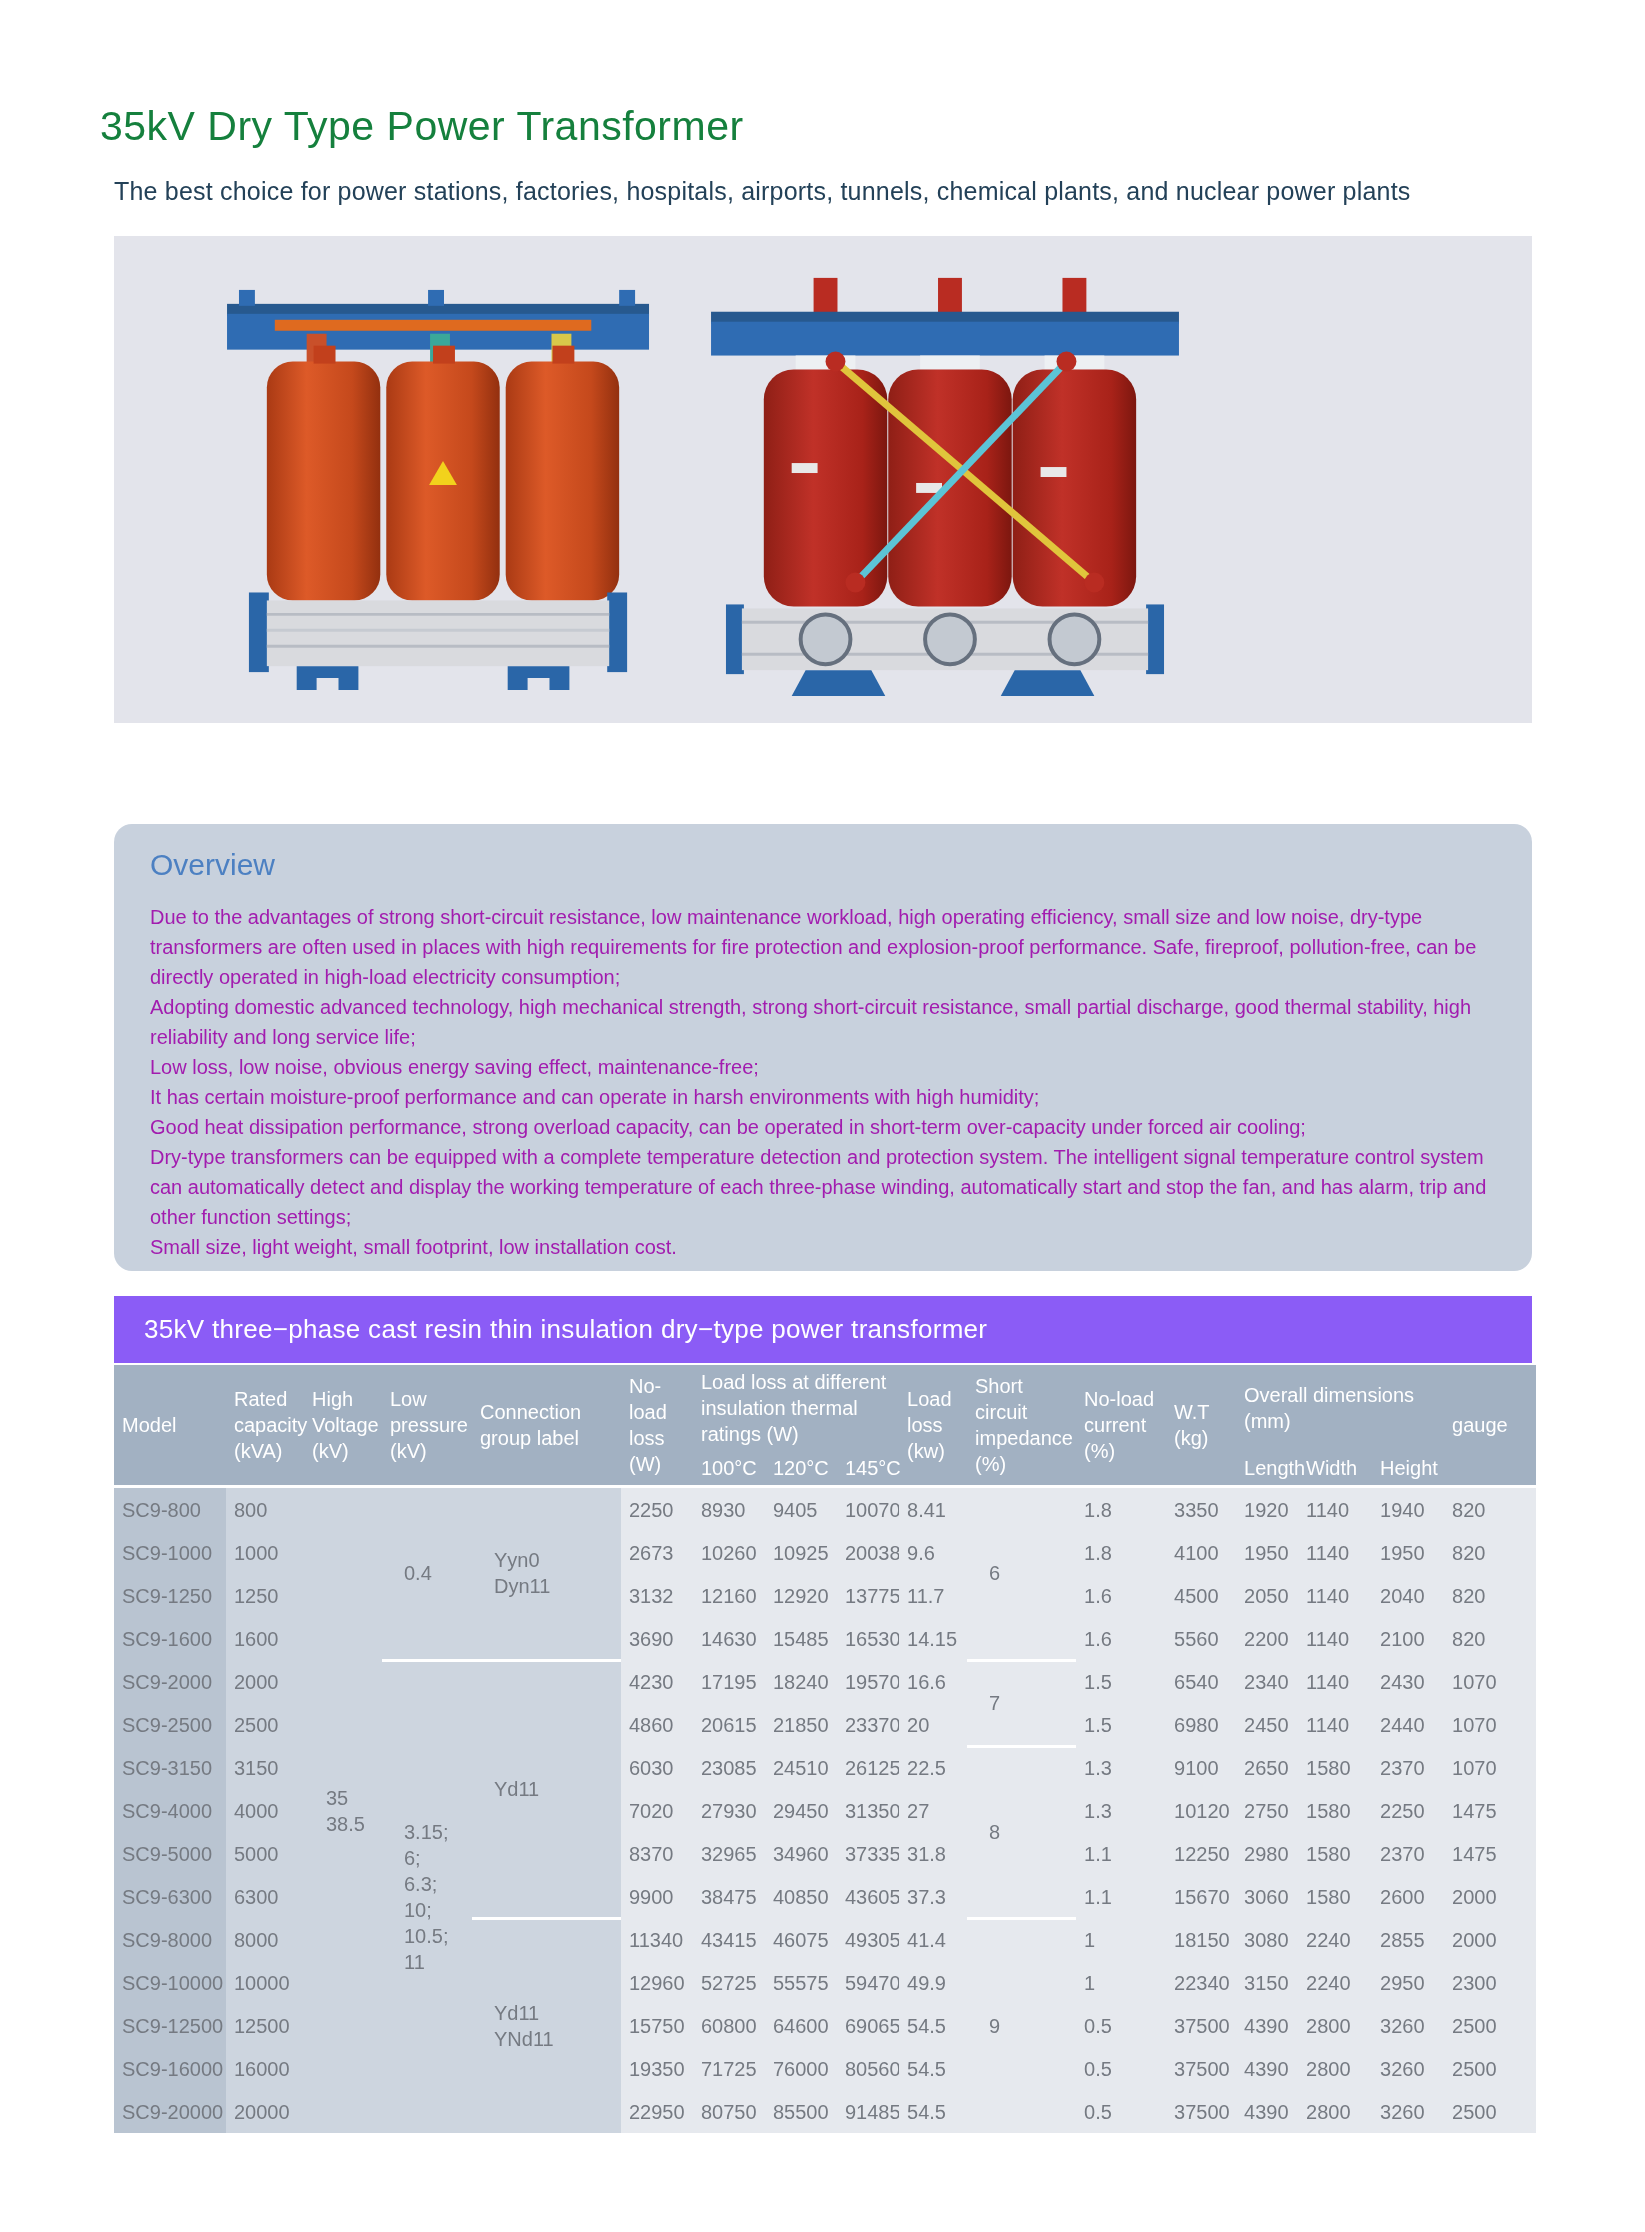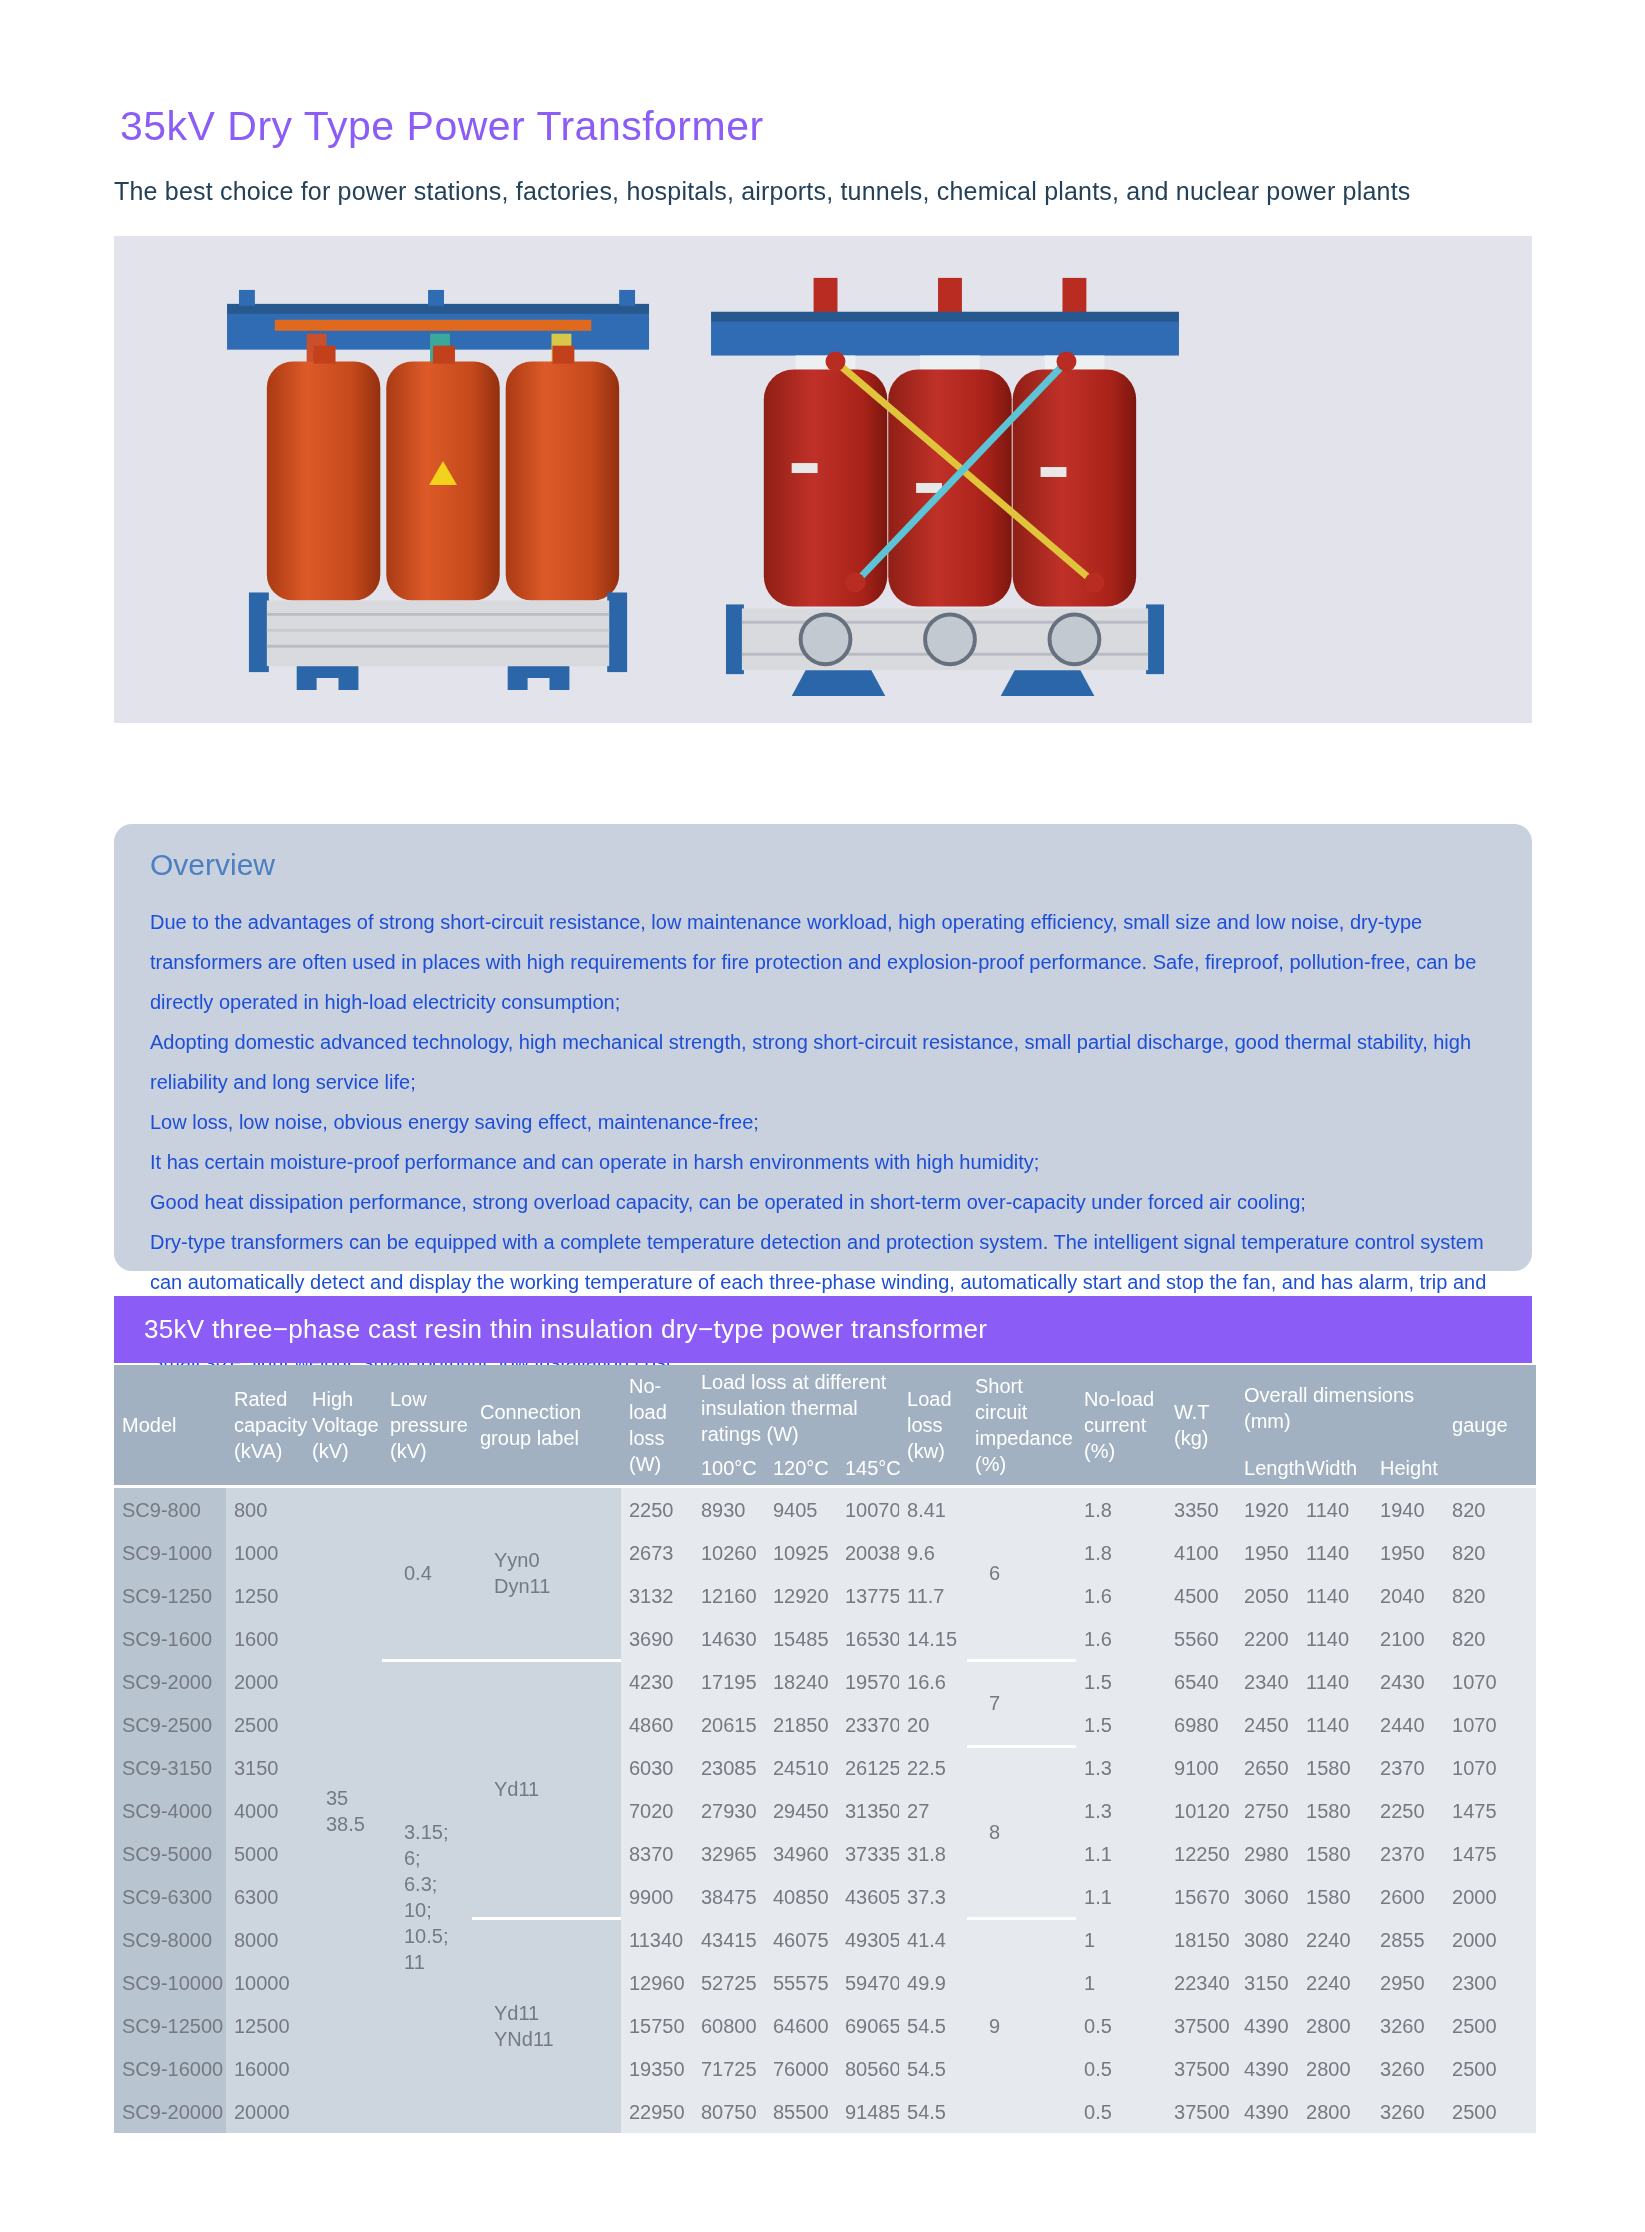--- a/index.html
+++ b/index.html
@@ -3,42 +3,42 @@
 <meta charset="utf-8">
 <style>
   html,body{margin:0;padding:0;}
   body{
     width:1646px;height:2233px;position:relative;background:#ffffff;
     font-family:"Liberation Sans", sans-serif;overflow:hidden;
   }
   .abs{position:absolute;}
   
   .page-title{
-    left:120px;top:103px;font-size:41px;font-weight:400;color:#8b5cf6;letter-spacing:0.5px;
+    left:100px;top:103px;font-size:41px;font-weight:400;color:#15803d;letter-spacing:0.5px;
   }
   .page-subtitle{
     left:114px;top:177px;font-size:25px;color:#234158;letter-spacing:0.2px;
   }
   
   .image-panel{
     left:114px;top:236px;width:1418px;height:487px;background:#e3e4eb;
   }
   .photo{position:absolute;}
   .photo-left{left:95px;top:40px;}
   .photo-right{left:582px;top:18px;}
   
   .overview-panel{
     left:114px;top:824px;width:1418px;height:447px;background:#c8d1dd;
     box-sizing:border-box;padding:24px 36px;border-radius:18px;
   }
   .overview-heading{
     font-size:30px;color:#4c80c2;font-weight:400;margin:0 0 20px 0;
   }
   .overview-text div{
-    font-size:20px;line-height:40px;color:#1d4ed8;
+    font-size:20px;line-height:30px;color:#a21caf;
   }
   
   .table-section{left:114px;top:1296px;width:1418px;}
   .table-title{
     height:67px;line-height:67px;background:#8b5cf6;color:#ffffff;
     font-size:26px;padding-left:30px;box-sizing:border-box;letter-spacing:0.3px;
   }
   table.spec{
     border-collapse:collapse;table-layout:fixed;width:1418px;margin-top:2px;
   }

